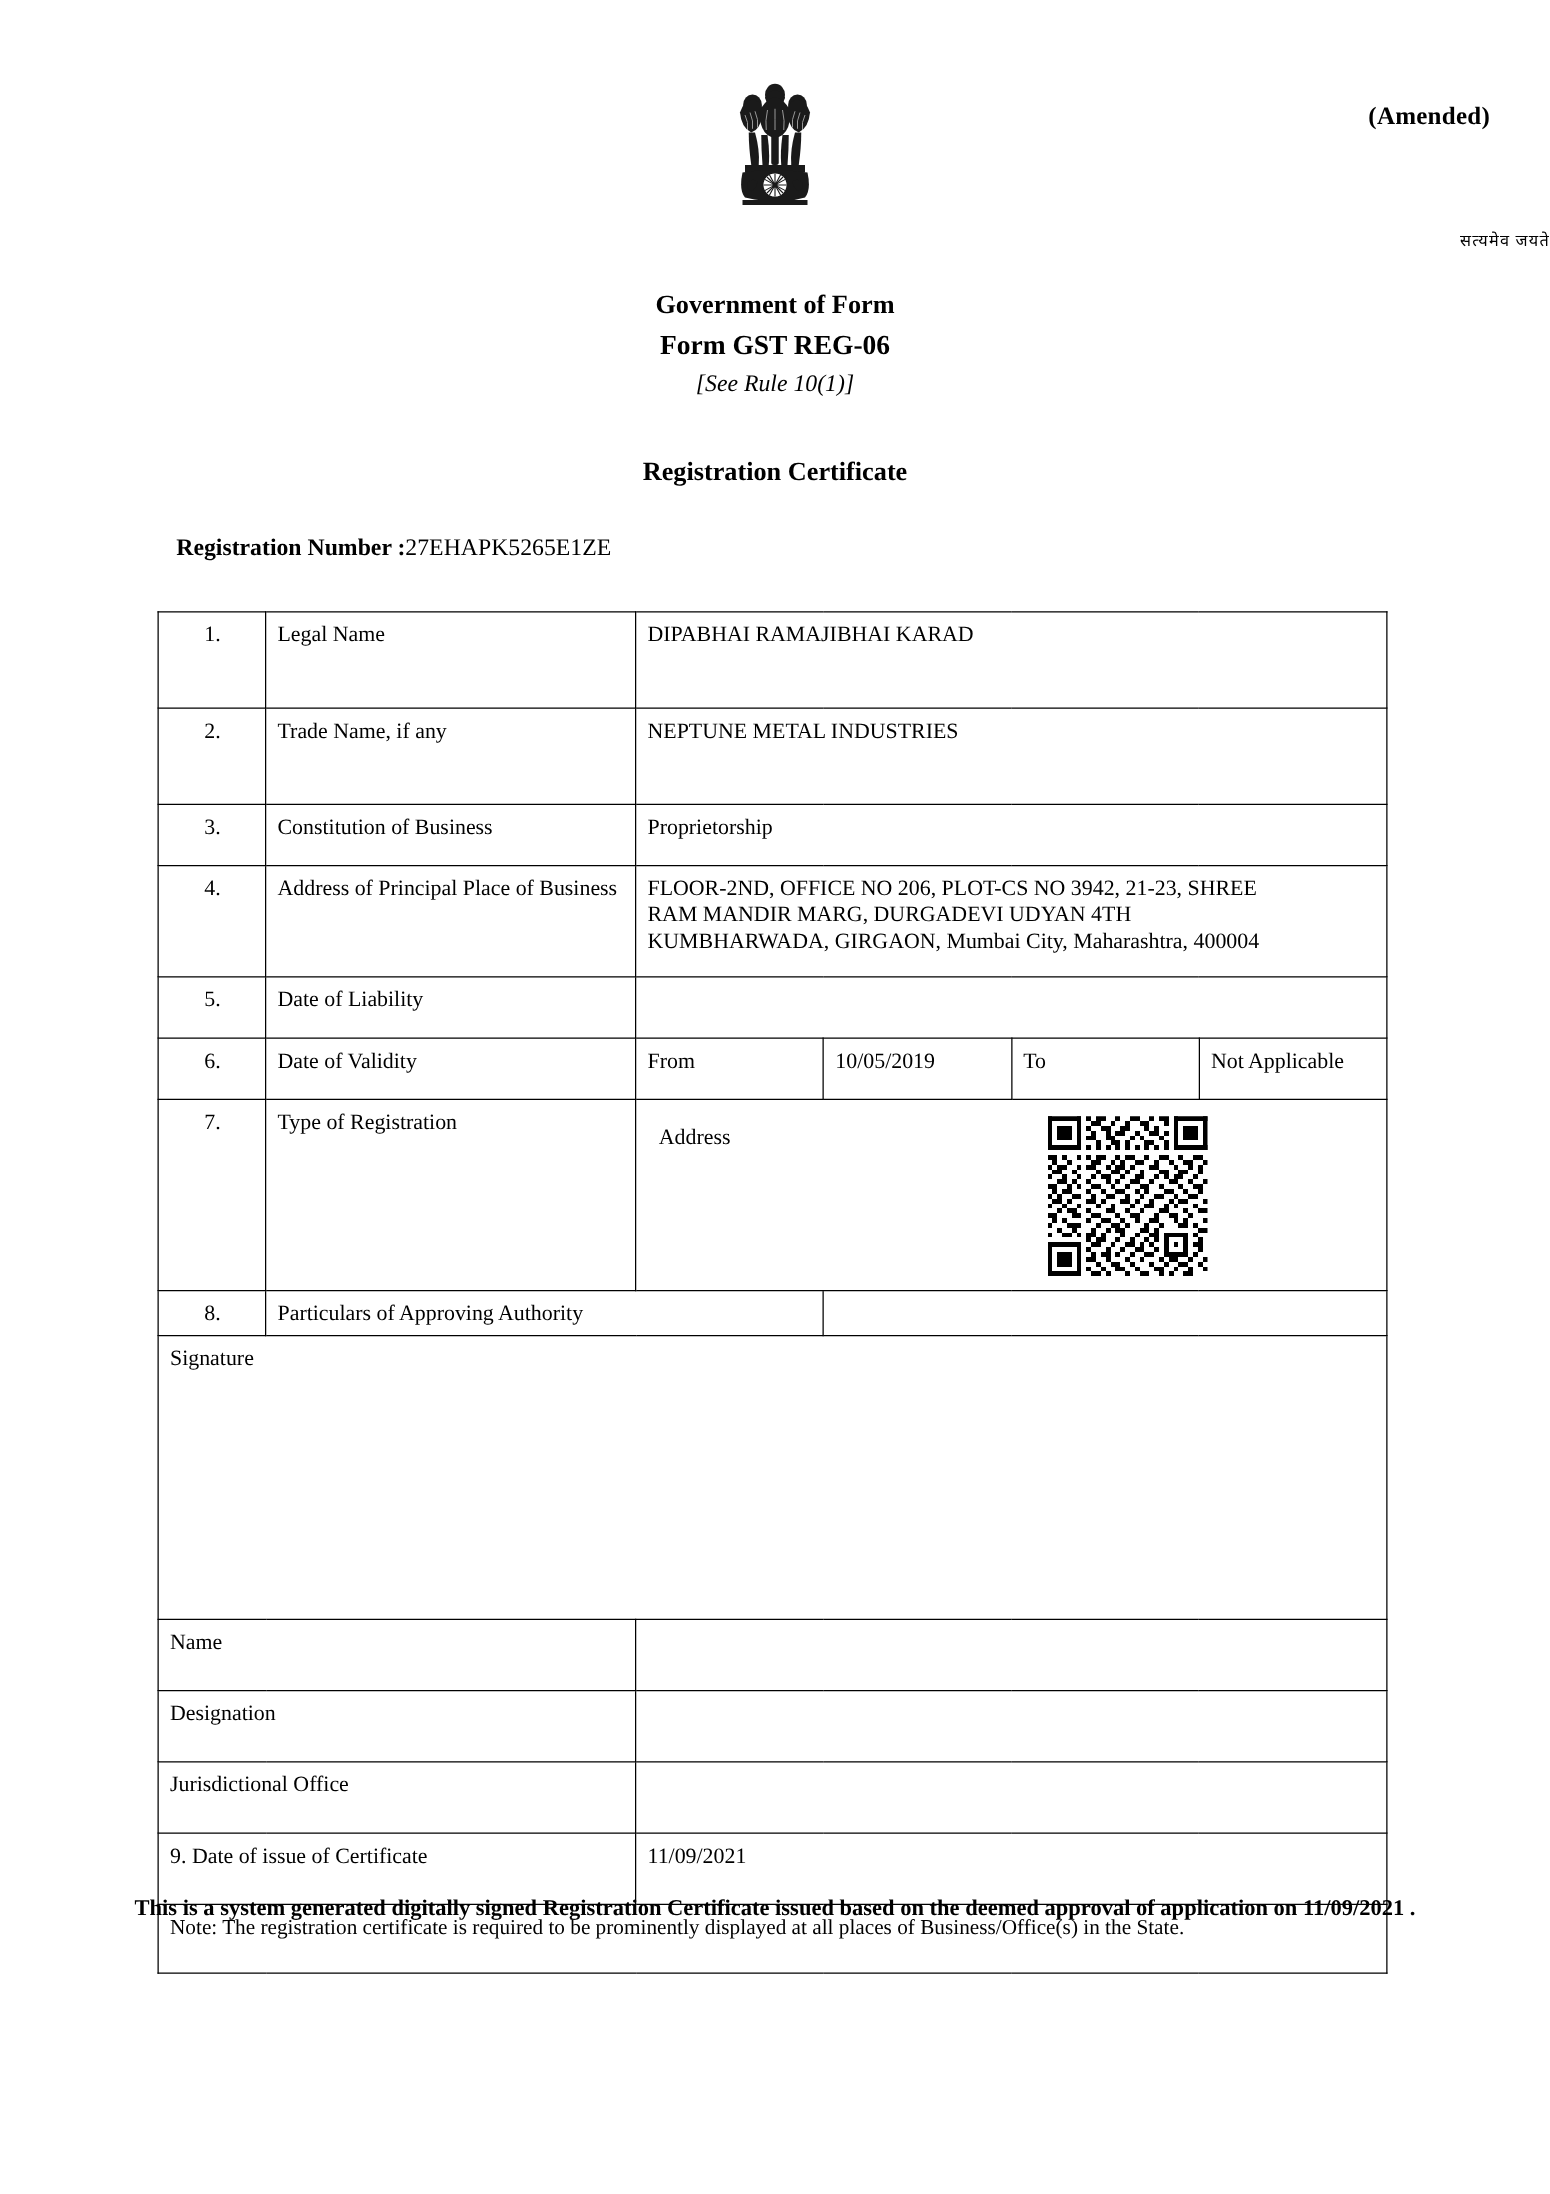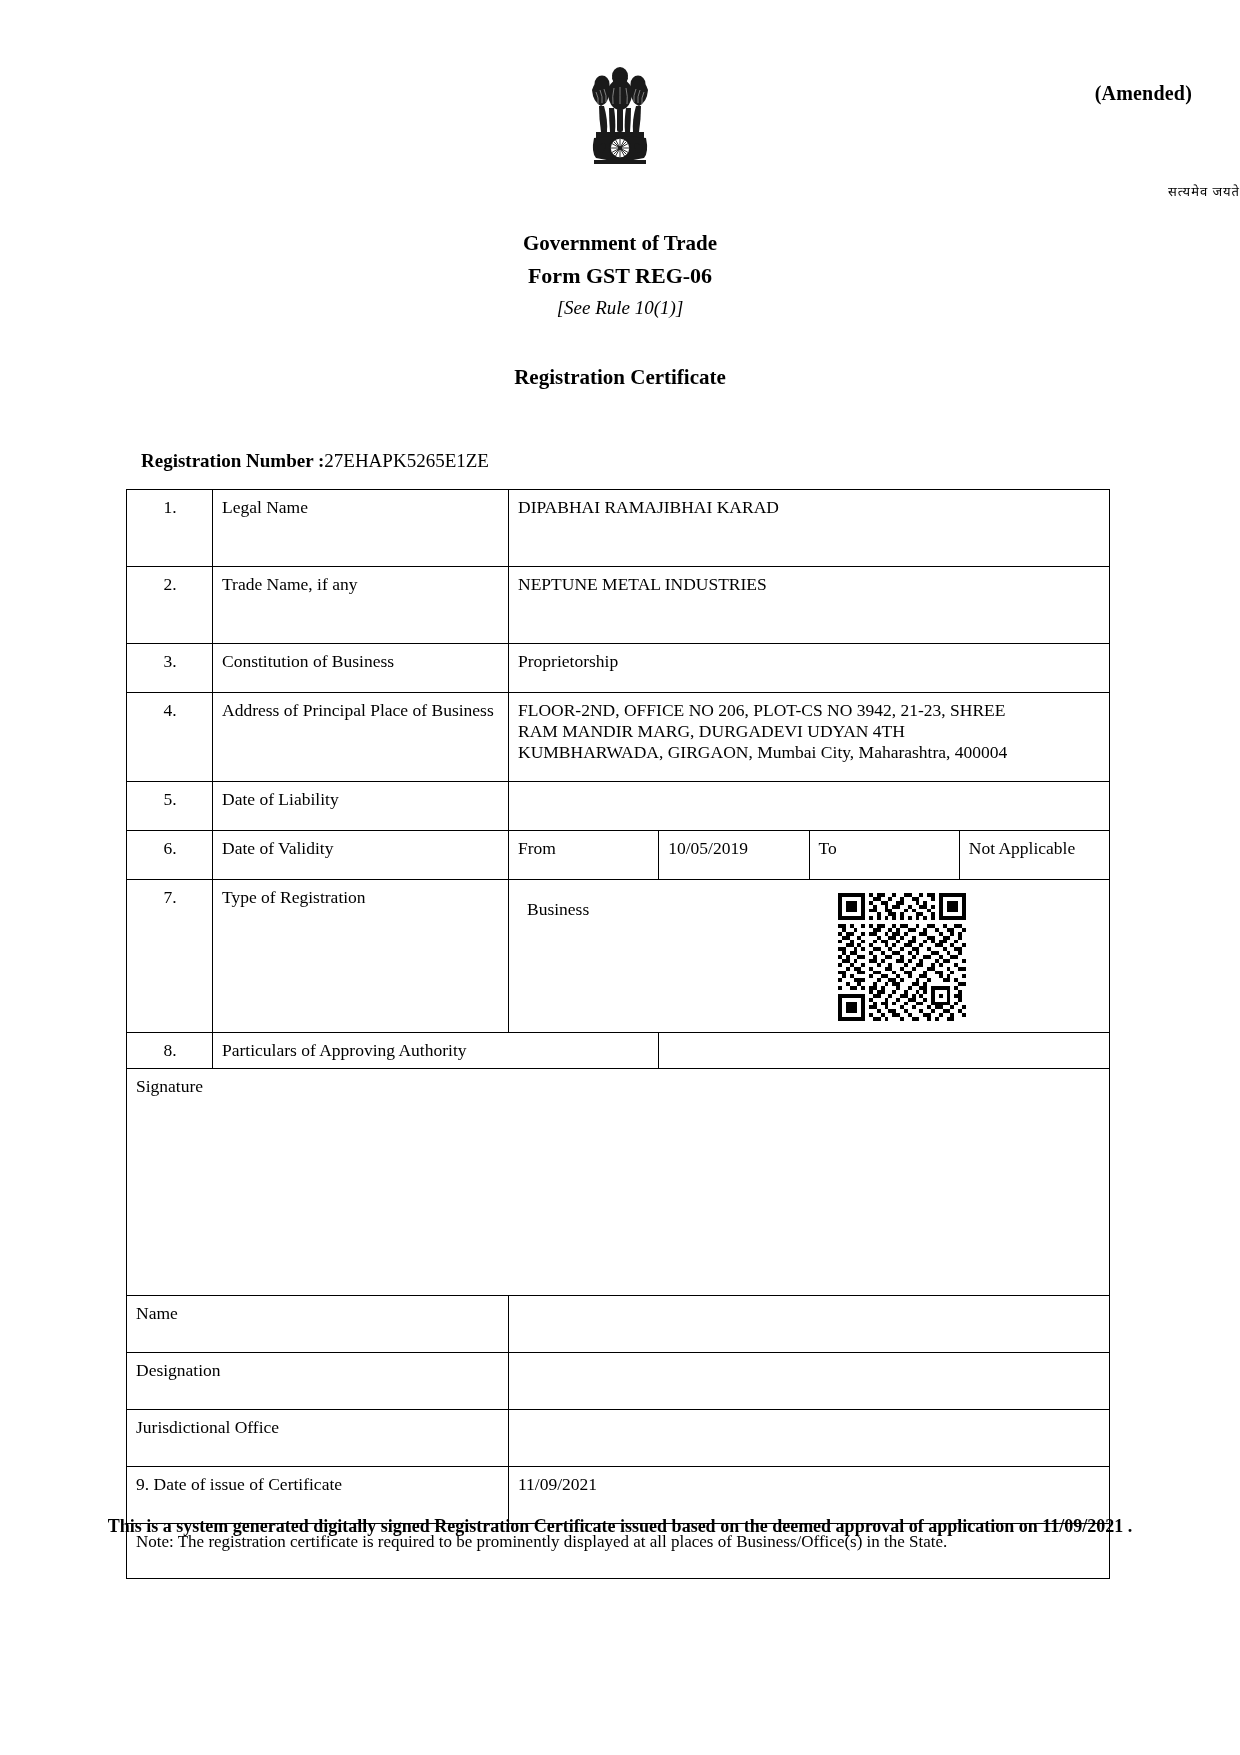--- a/index.html
+++ b/index.html
@@ -82,21 +82,21 @@
     top: 365px;
     left: 0;
     width: 1240px;
     text-align: center;
     font-weight: bold;
     font-size: 21px;
   }
 
   .regno {
     position: absolute;
-    top: 450px;
+    top: 428px;
     left: 141px;
     font-size: 19px;
     white-space: nowrap;
   }
   .regno b { font-weight: bold; font-size: 19px; }
   .regno span.val { font-weight: normal; }
 
   
   .tbl-wrap {
     position: absolute;
@@ -244,21 +244,21 @@
           <path d="M68 84 q-4 -4 -8 -1 q1 6 5 8 q4 -2 3 -7z"></path>
 
           <rect x="20" y="98" width="52" height="4"></rect>
         </g>
       </svg>
     </div>
     <div class="emblem-motto">सत्यमेव जयते</div>
   </div>
 
   <div class="hdr-block">
-    <div class="hdr-line1">Government of Trade</div>
+    <div class="hdr-line1">Government of Form</div>
     <div class="hdr-line2">Form GST REG-06</div>
     <div class="hdr-rule">[See Rule 10(1)]</div>
   </div>
 
   <div class="cert-title">Registration Certificate</div>
 
   <div class="regno">
     <b>Registration Number :</b><span class="val">27EHAPK5265E1ZE</span>
   </div>
 
@@ -306,21 +306,21 @@
           <td class="sub-date">10/05/2019</td>
           <td class="sub-to">To</td>
           <td class="sub-na">Not Applicable</td>
         </tr>
 
         <tr class="r7">
           <td class="num">7.</td>
           <td class="lbl">Type of Registration</td>
           <td class="val qr-cell" colspan="4">
             <div class="qr-inner">
-              <div class="reg-type-val">Business</div>
+              <div class="reg-type-val">Address</div>
               <div class="qr-img">
                 <svg viewBox="0 0 33 33" xmlns="http://www.w3.org/2000/svg" shape-rendering="crispEdges" aria-hidden="true">
                   <rect width="33" height="33" fill="#ffffff"></rect>
                   <g fill="#000000">
 
                     <rect x="0" y="0" width="7" height="1"></rect>
                       <rect x="0" y="6" width="7" height="1"></rect>
                     <rect x="0" y="0" width="1" height="7"></rect>
                       <rect x="6" y="0" width="1" height="7"></rect>
                     <rect x="2" y="2" width="3" height="3"></rect>

